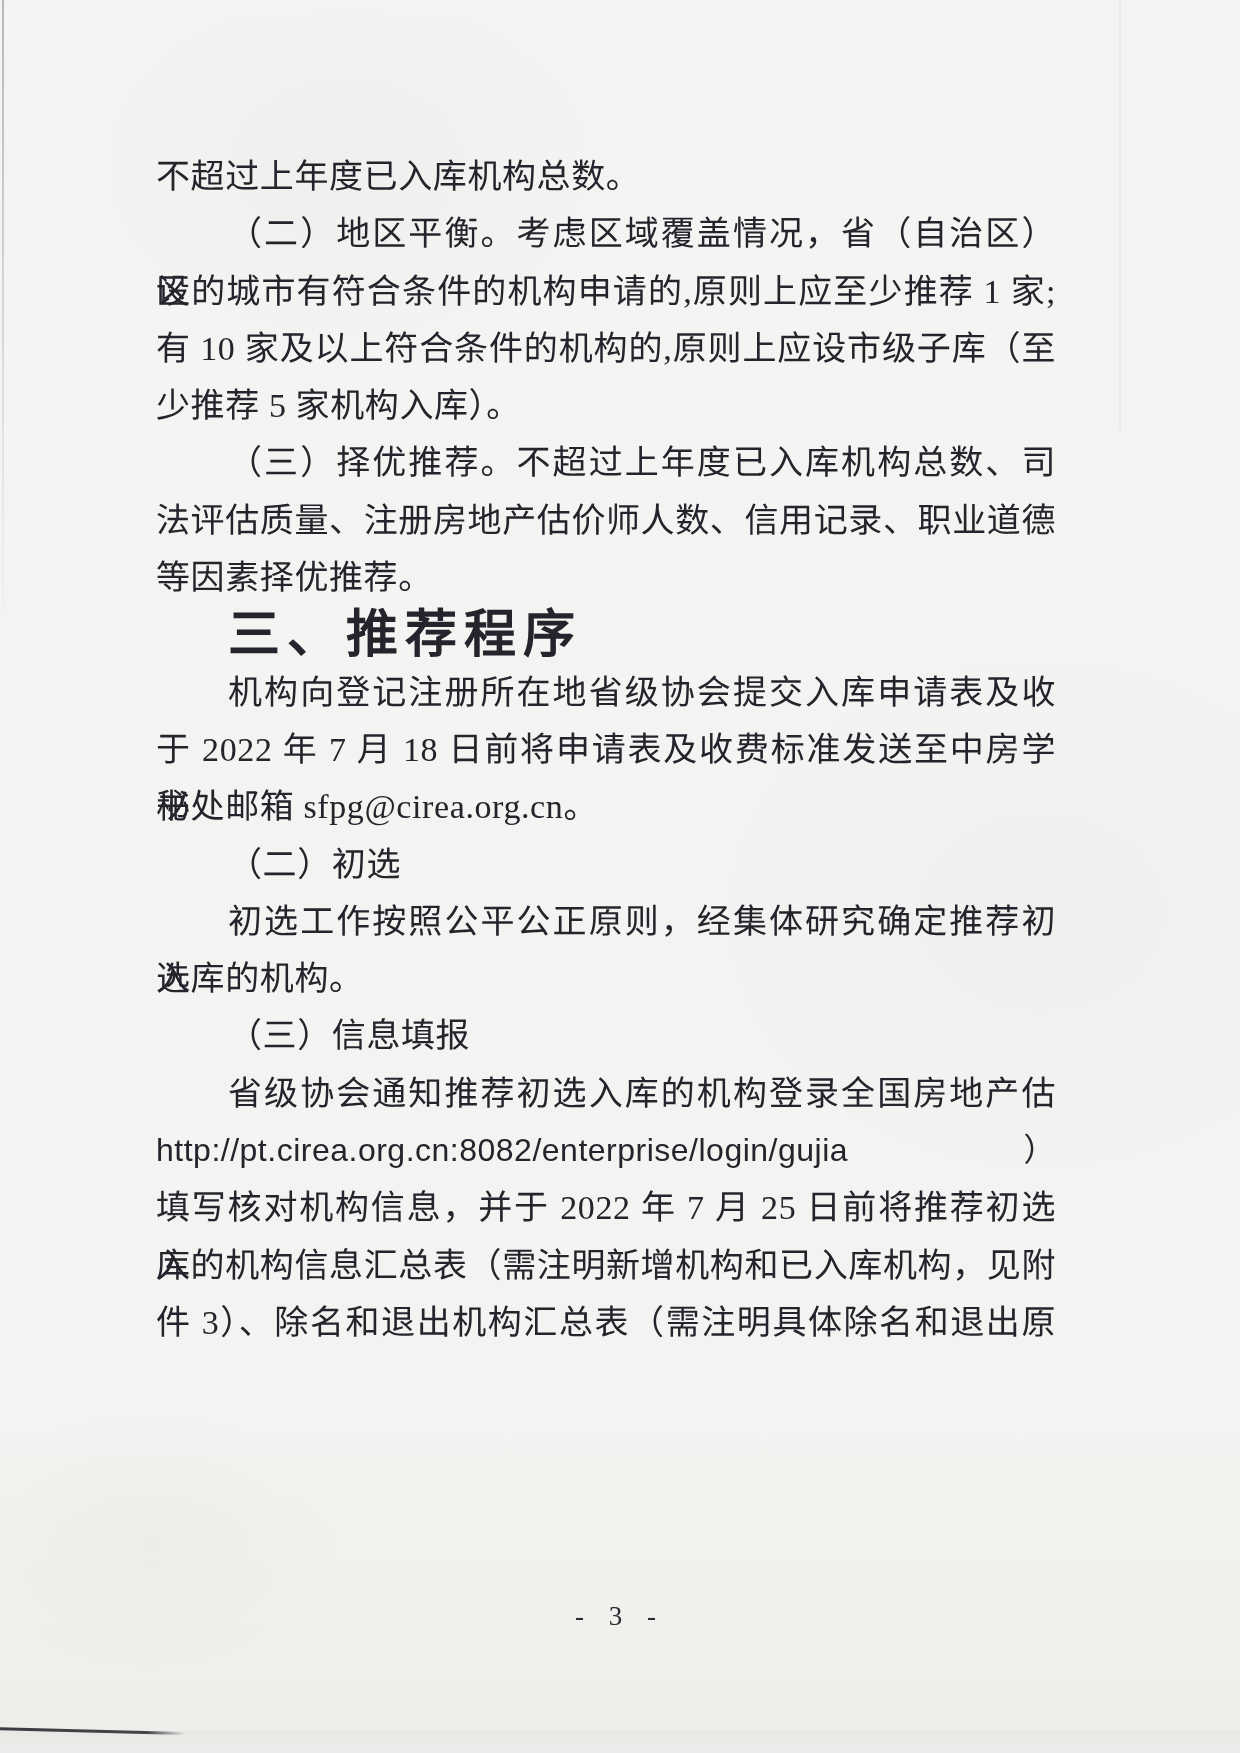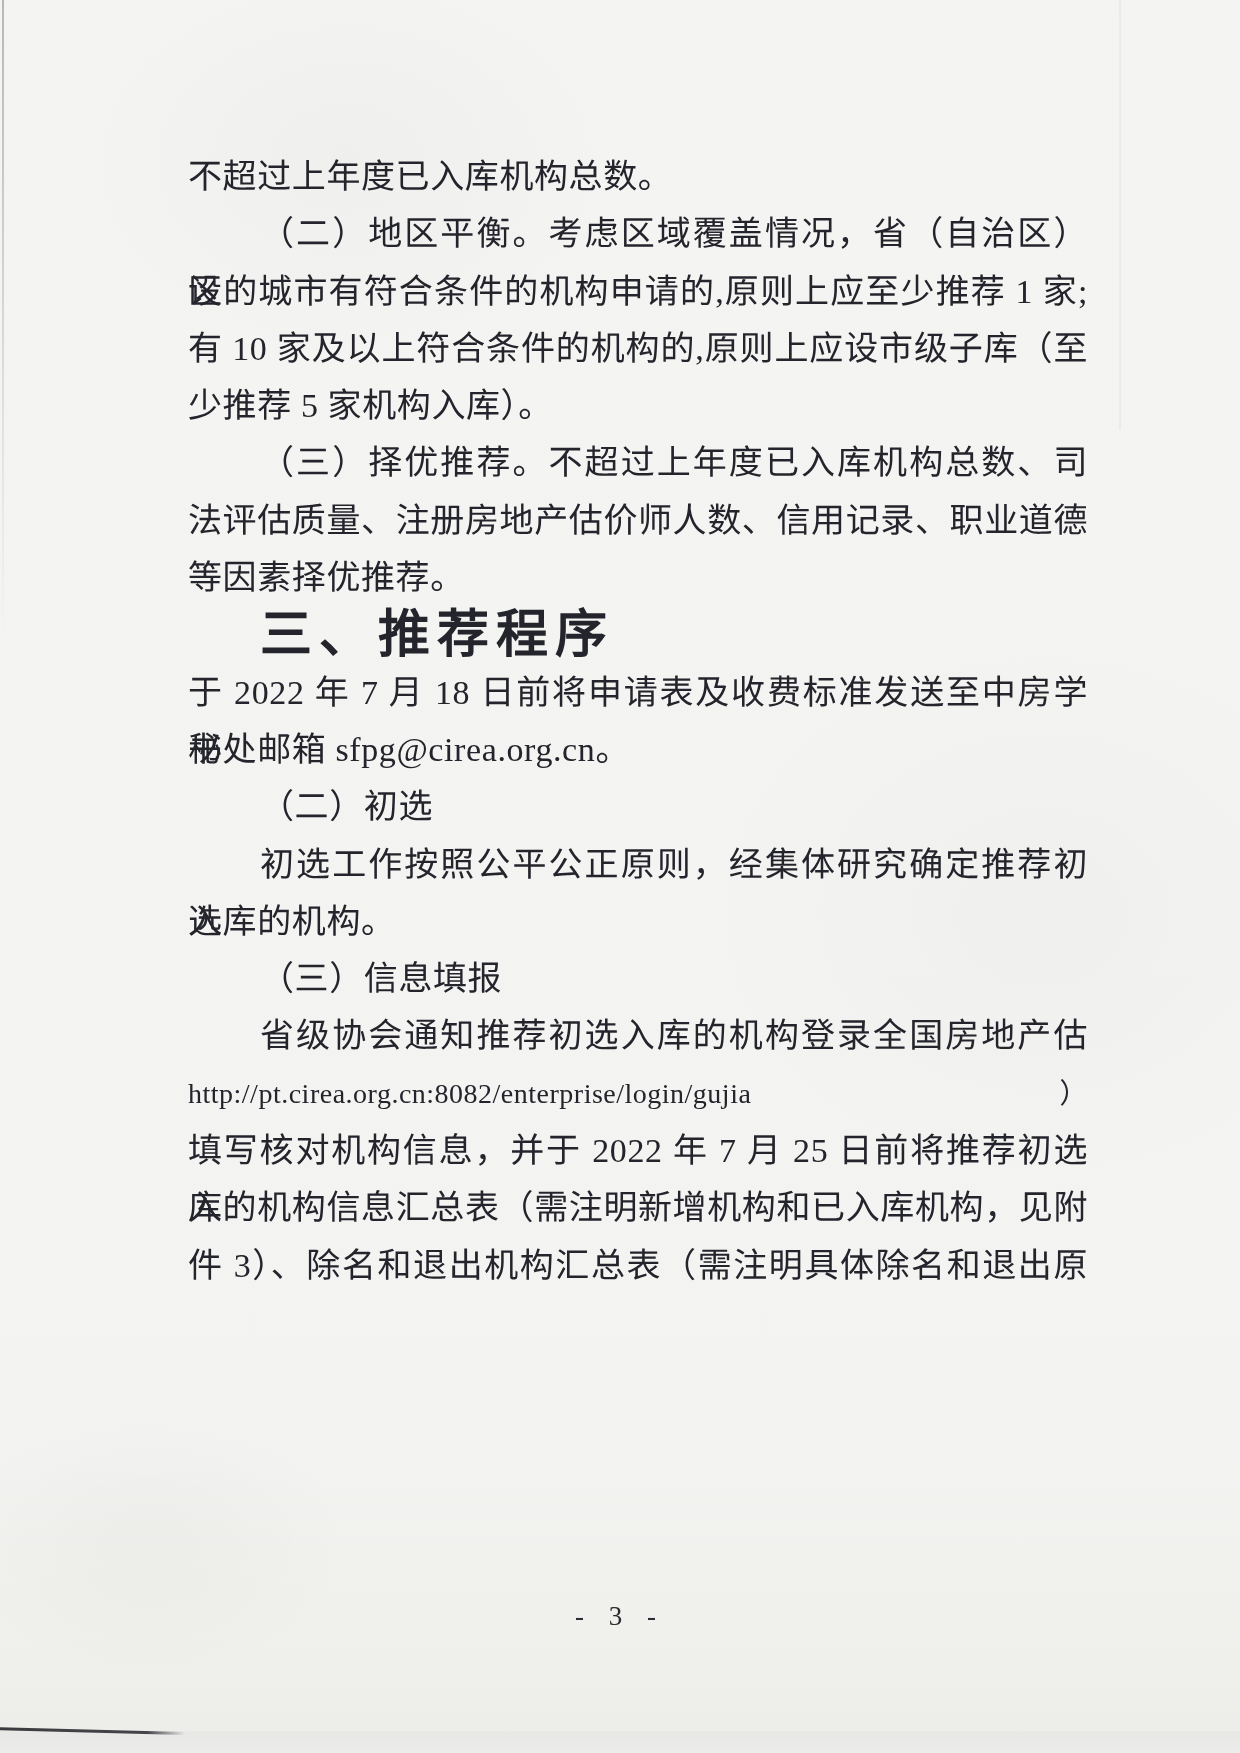--- a/index.html
+++ b/index.html
@@ -7,38 +7,38 @@
     width:1240px;height:1753px;position:relative;overflow:hidden;
     font-family:"Liberation Serif","DejaVu Serif",serif;
     color:#24242c;
     background:
       radial-gradient(420px 300px at 28% 9%, rgba(0,0,0,0.020), transparent 70%),
       radial-gradient(520px 420px at 84% 52%, rgba(0,0,0,0.014), transparent 70%),
       radial-gradient(300px 200px at 12% 88%, rgba(0,0,0,0.018), transparent 70%),
       linear-gradient(180deg,#f4f4f2 0%,#f3f3f1 82%,#efefec 96%,#ececea 100%);
   }
   .doc{
-    position:absolute;left:188px;top:148px;width:900px;
+    position:absolute;left:156px;top:148px;width:900px;
   }
   .line{
     height:57.3px;line-height:57.3px;font-size:34px;letter-spacing:0.6px;
     white-space:nowrap;
   }
   .justify{
     white-space:normal;
     text-align:justify;text-align-last:justify;
     -moz-text-align-last:justify;
     text-justify:inter-ideograph;
   }
   .indent{text-indent:72px;}
   .heading{font-weight:bold;font-size:52px;letter-spacing:7px;}
   .spread{letter-spacing:33px;}
   .mono{
-    font-family:Liberation Serif, serif;
-    font-size:28px;letter-spacing:0.5px;
+    font-family:Liberation Sans, sans-serif;
+    font-size:32px;letter-spacing:0.5px;
   }
   .footer{
     position:absolute;left:0;top:1601px;width:100%;
     text-align:center;font-size:27px;letter-spacing:9px;color:#2c2c34;
   }
   
   .edge-left{
     position:absolute;left:2px;top:0;width:2px;height:640px;
     background:linear-gradient(180deg,rgba(110,110,115,0.45),rgba(150,150,155,0.18) 70%,rgba(150,150,155,0));
   }
@@ -65,20 +65,21 @@
 <div class="doc">
   <div class="line">不超过上年度已入库机构总数。</div>
   <div class="line indent justify">（二）地区平衡。考虑区域覆盖情况，省（自治区）设</div>
   <div class="line justify">区的城市有符合条件的机构申请的,原则上应至少推荐 1 家;</div>
   <div class="line justify">有 10 家及以上符合条件的机构的,原则上应设市级子库（至</div>
   <div class="line">少推荐 5 家机构入库）。</div>
   <div class="line indent justify">（三）择优推荐。不超过上年度已入库机构总数、司</div>
   <div class="line justify">法评估质量、注册房地产估价师人数、信用记录、职业道德</div>
   <div class="line">等因素择优推荐。</div>
   <div class="line heading indent">三、推荐程序</div>
+  <div class="line indent justify">机构向登记注册所在地省级协会提交入库申请表及收</div>
   <div class="line justify">于 2022 年 7 月 18 日前将申请表及收费标准发送至中房学秘</div>
   <div class="line">书处邮箱 sfpg@cirea.org.cn。</div>
   <div class="line indent">（二）初选</div>
   <div class="line indent justify">初选工作按照公平公正原则，经集体研究确定推荐初选</div>
   <div class="line">入库的机构。</div>
   <div class="line indent">（三）信息填报</div>
   <div class="line indent justify">省级协会通知推荐初选入库的机构登录全国房地产估</div>
   <div class="line mono justify">http://pt.cirea.org.cn:8082/enterprise/login/gujia ）</div>
   <div class="line justify">填写核对机构信息，并于 2022 年 7 月 25 日前将推荐初选入</div>
   <div class="line justify">库的机构信息汇总表（需注明新增机构和已入库机构，见附</div>

